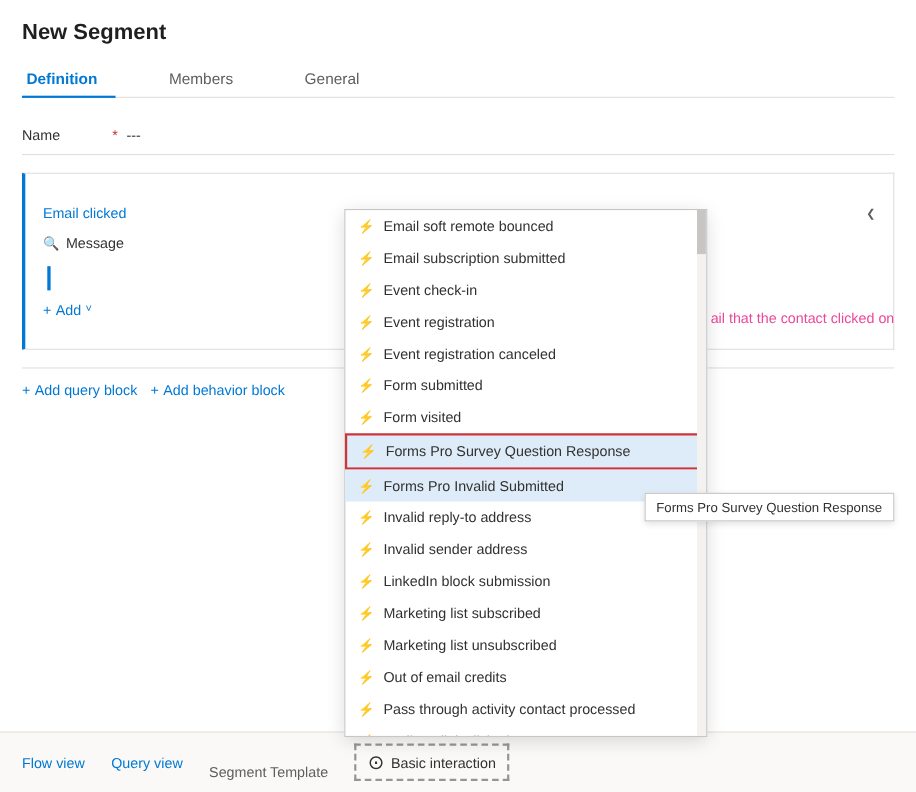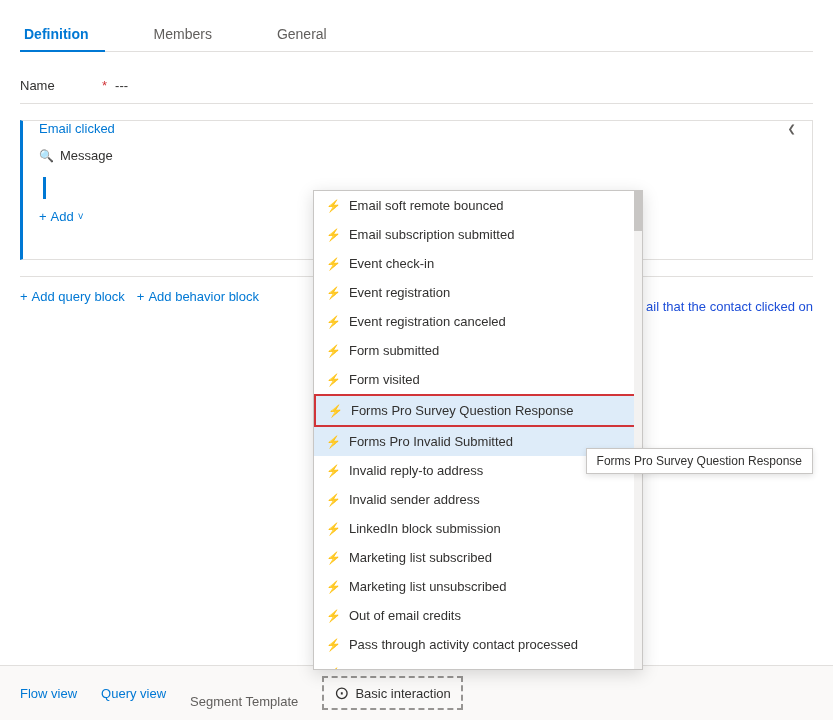--- a/index.html
+++ b/index.html
@@ -68,21 +68,21 @@
       margin-right: 8px;
     }
     .name-value {
       color: #323130;
       font-size: 13px;
     }
     .segment-block {
       border: 1px solid #e1dfdd;
       border-left: 3px solid #0078d4;
       background: #fff;
-      padding: 0 16px;
+      padding: 28px 16px;
       margin-bottom: 16px;
       position: relative;
       min-height: 140px;
     }
     .segment-block-header {
       display: flex;
       align-items: center;
       margin-bottom: 12px;
     }
     .segment-block-title {
@@ -250,31 +250,31 @@
       white-space: nowrap;
       box-shadow: 0 2px 6px rgba(0,0,0,0.12);
       z-index: 200;
     }
     
     .right-info-text {
       position: absolute;
       top: 282px;
       right: 20px;
       font-size: 13px;
-      color: #1d4ed8;
+      color: #ec4899;
       max-width: 200px;
-      margin-top: 17px;
     }
   </style>
 </head>
 <body>
 
 <div class="page-wrapper">
 
   <div class="page-header">
+    <div class="page-title">New Segment</div>
     <div class="tabs-bar">
       <div class="tab active">
         <span>Definition</span>
       </div>
       <div class="tab">
         <span>Members</span>
       </div>
       <div class="tab">
         <span>General</span>
       </div>

